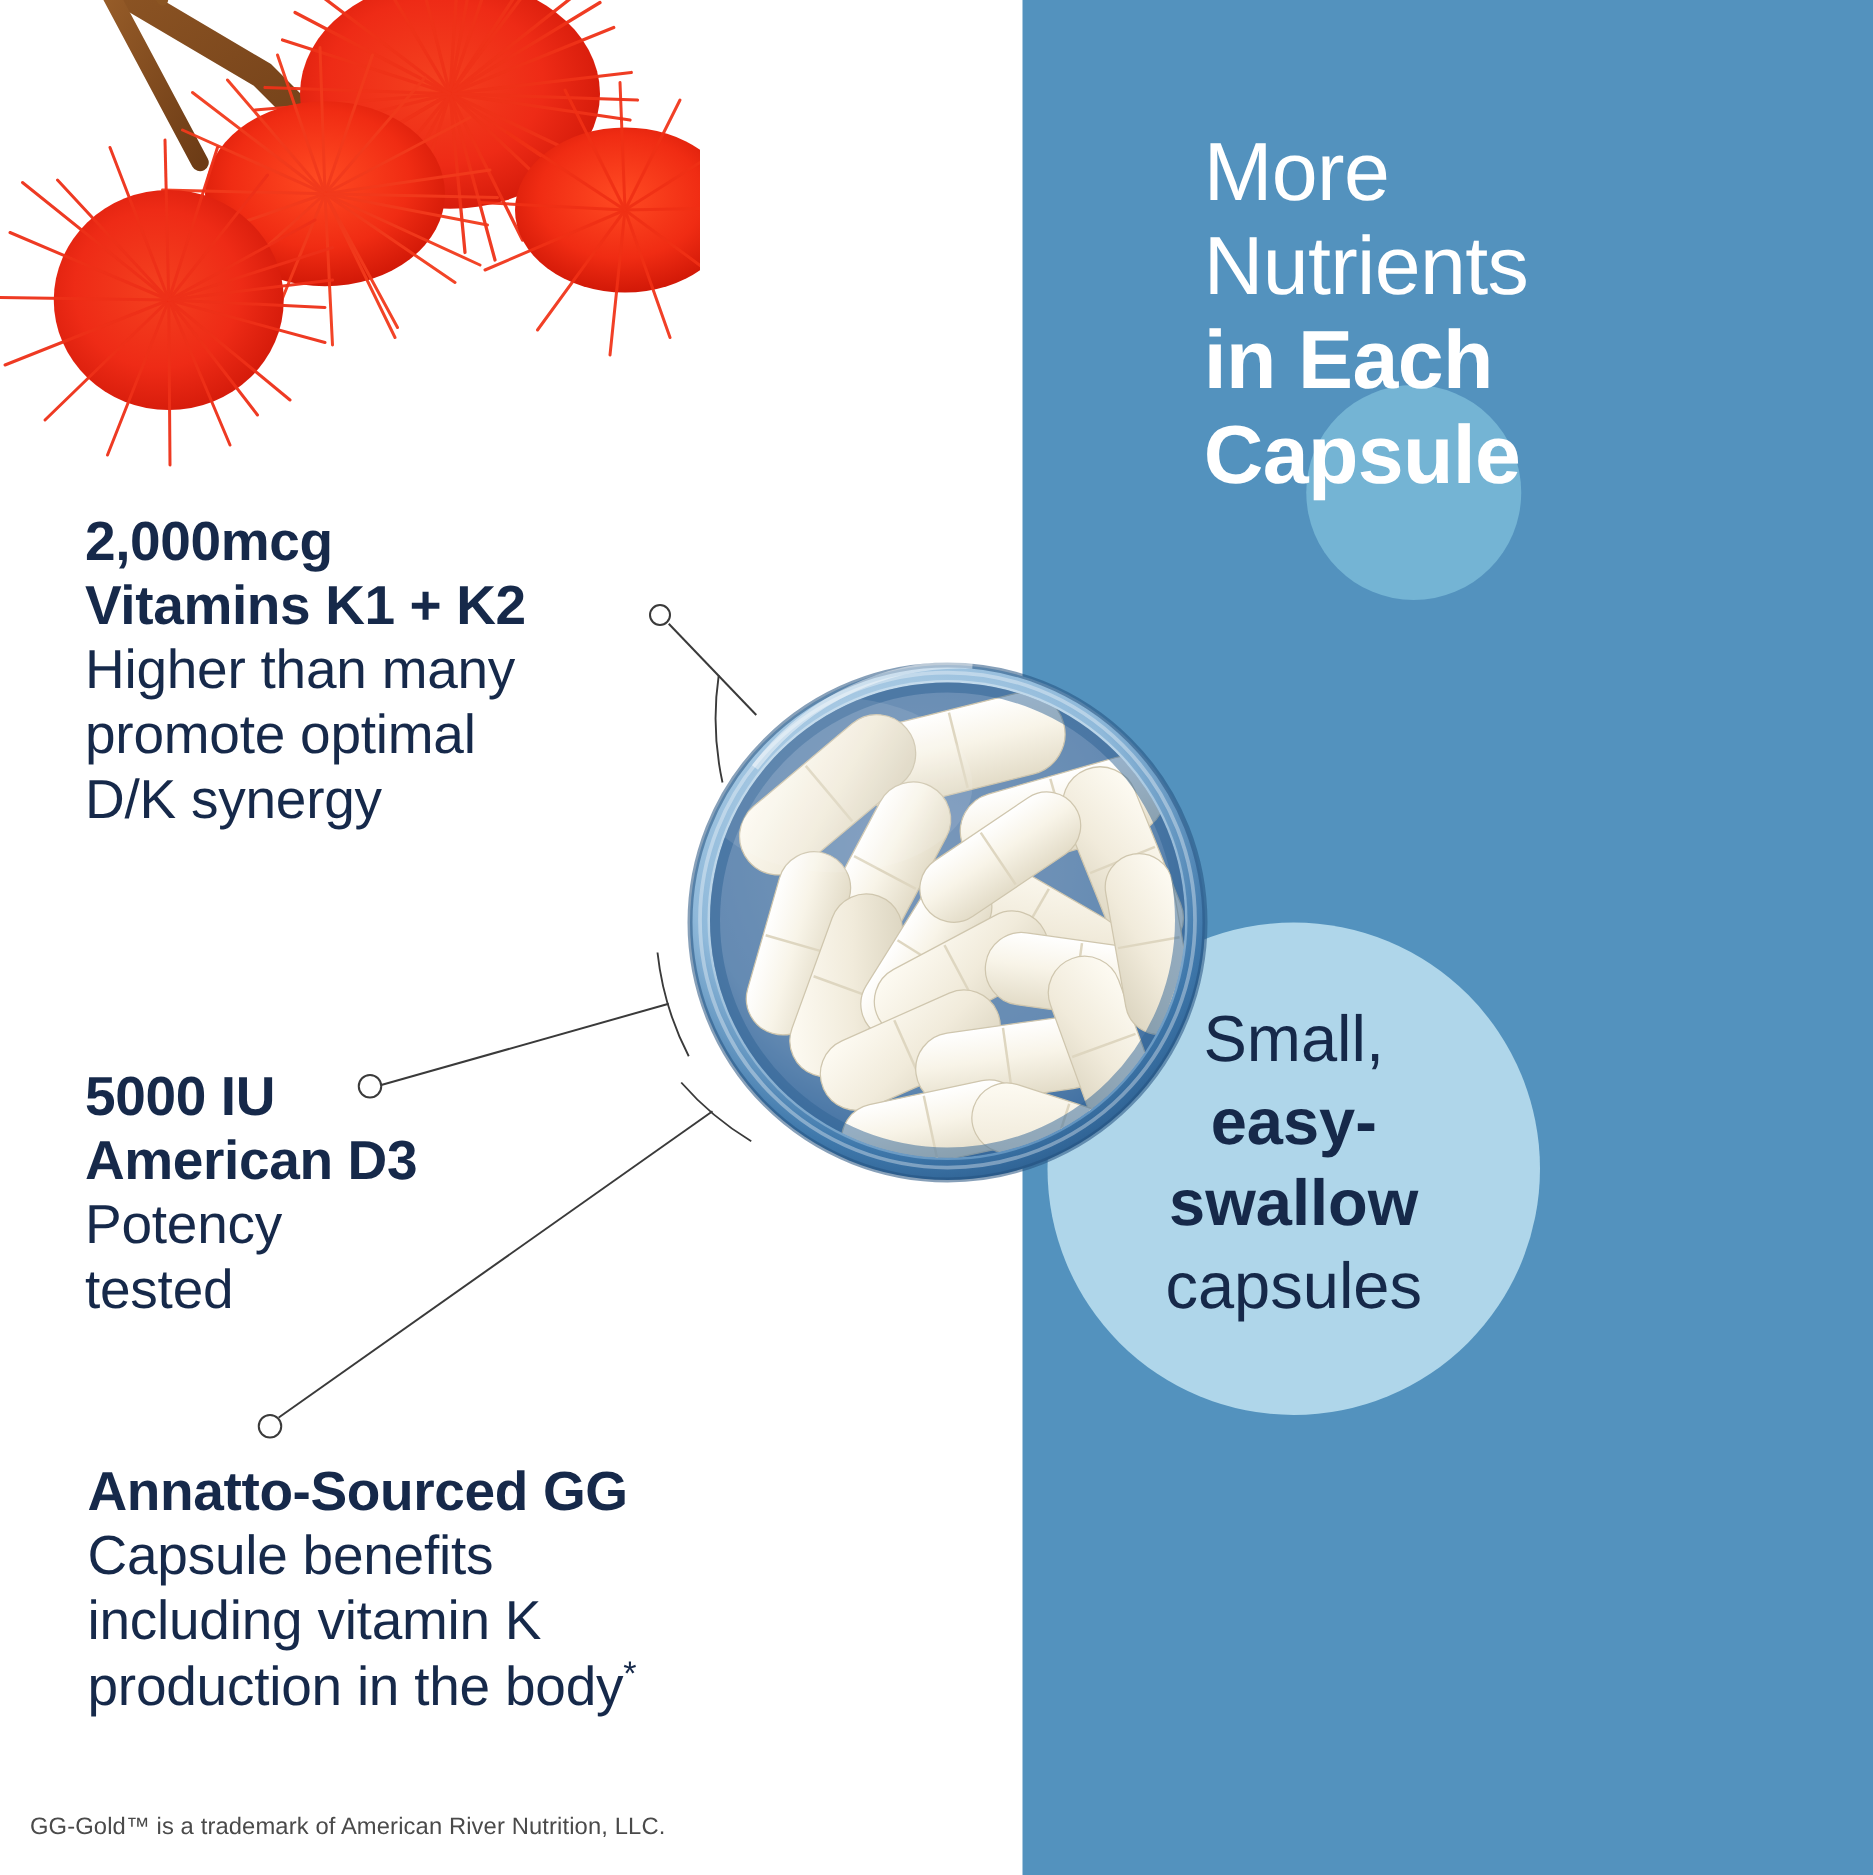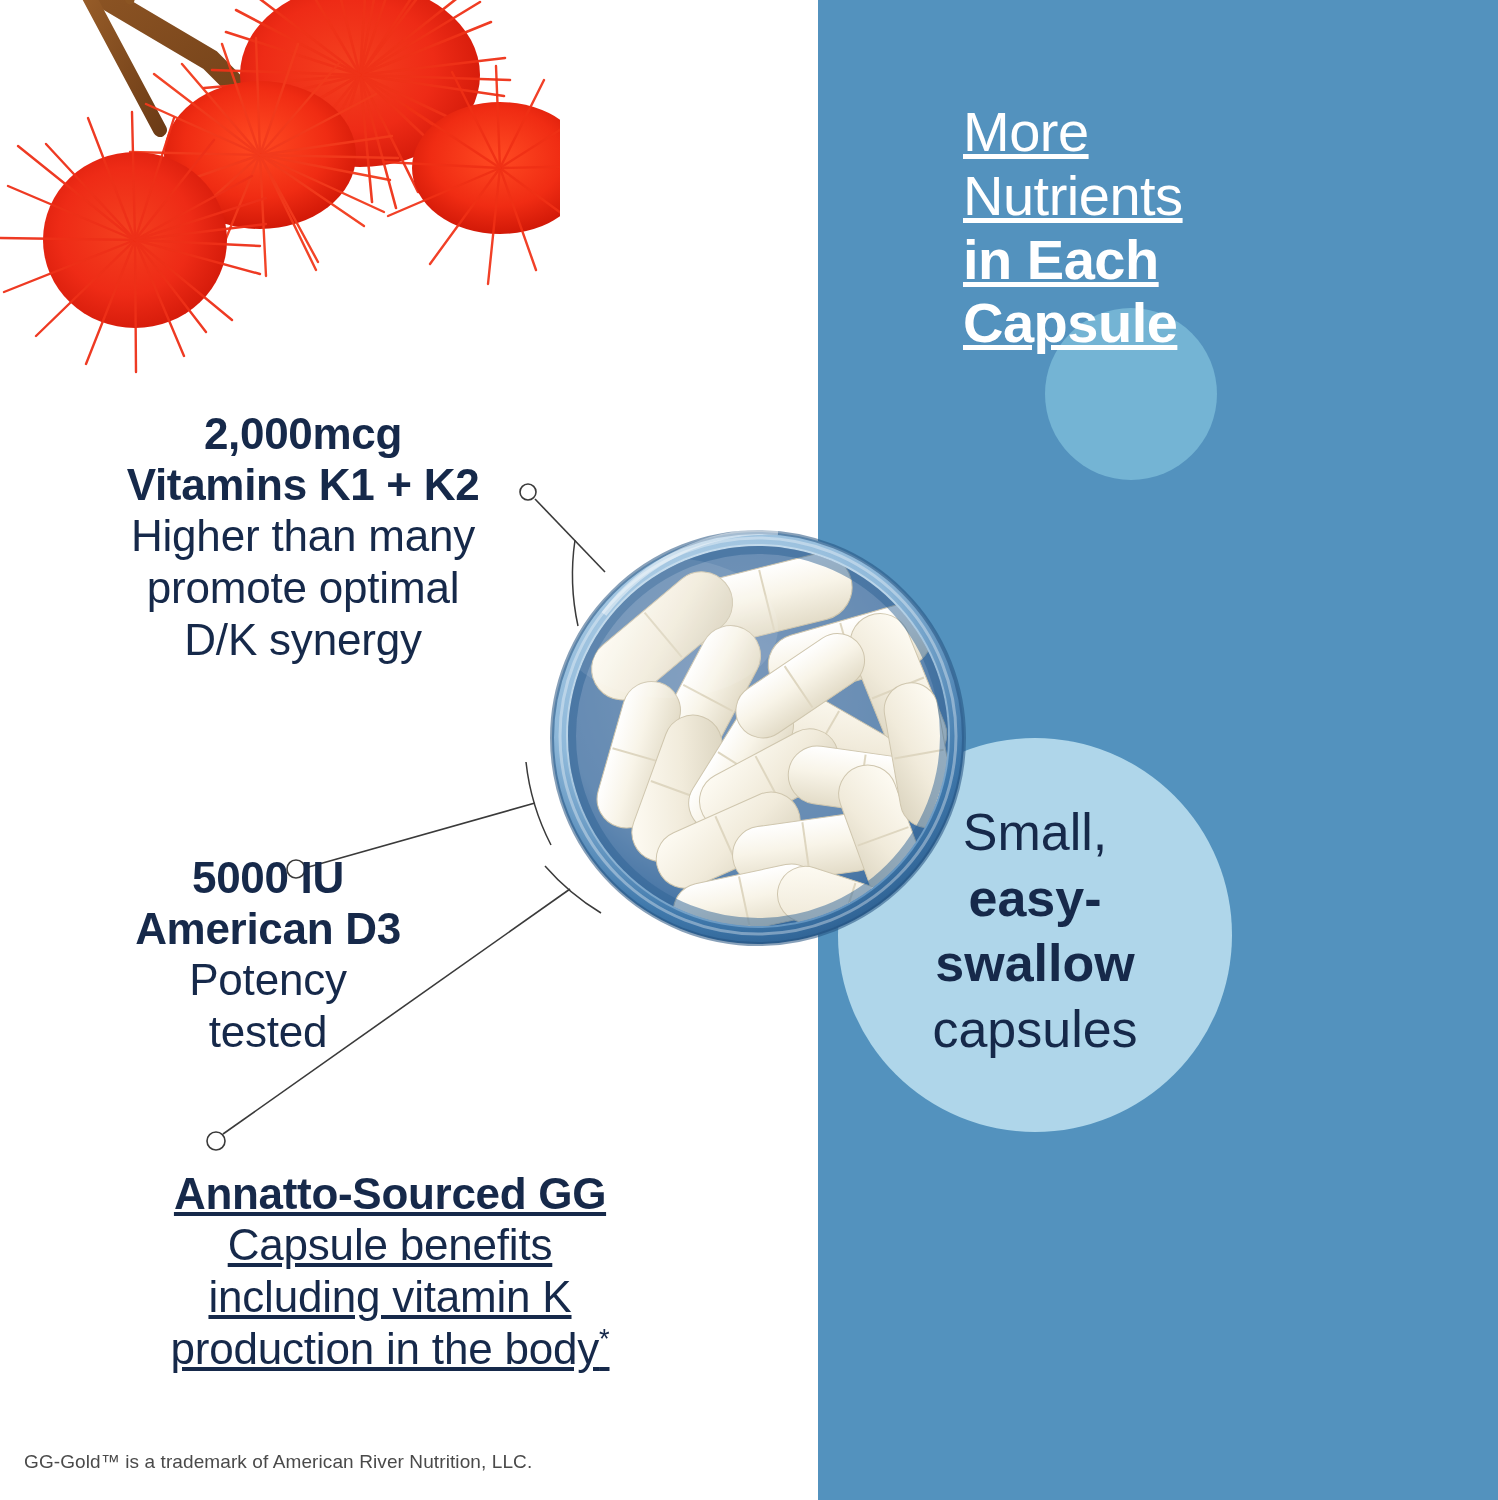--- a/index.html
+++ b/index.html
@@ -17,21 +17,21 @@
 
   
   .annatto{position:absolute;left:-40px;top:-60px;width:600px;height:460px;overflow:hidden;}
   .annatto svg{display:block;}
 
   
   .headline{
     position:absolute;left:963px;top:100px;width:520px;
     color:#ffffff;letter-spacing:-0.5px;
   }
-  .hl-line{display:block;line-height:1.14;font-size:56px;white-space:nowrap;text-decoration:underline;}
+  .hl-line{display:block;line-height:1.14;font-size:66px;white-space:nowrap;}
   .hl-light{font-weight:300;}
   .hl-bold{font-weight:700;}
   .each-circle{
     position:absolute;left:1045px;top:308px;width:172px;height:172px;
     border-radius:50%;background:#74b4d4;
   }
 
   
   .pale-circle{
     position:absolute;left:838px;top:738px;width:394px;height:394px;
@@ -39,26 +39,26 @@
   }
   .small-text{
     position:absolute;left:838px;top:800px;width:394px;
     text-align:center;color:#16294a;line-height:1.26;
   }
   .st-line{display:block;font-size:52px;white-space:nowrap;}
   .st-reg{font-weight:400;}
   .st-bold{font-weight:700;}
 
   
-  .callout{position:absolute;color:#16294a;text-align:center;}
+  .callout{position:absolute;color:#16294a;}
   .co-title{font-weight:700;font-size:44px;line-height:1.16;letter-spacing:-0.3px;margin:0;}
   .co-body{font-weight:300;font-size:44px;line-height:1.18;letter-spacing:-0.2px;margin:0;}
   .co1{left:68px;top:408px;width:470px;}
   .co2{left:68px;top:820px;width:400px;margin-top:32px;}
-  .co3{left:70px;top:1168px;width:640px;text-decoration:underline;}
+  .co3{left:70px;top:1168px;width:640px;}
   sup.star{font-size:.62em;vertical-align:super;font-weight:300;}
 
   
   .leaders{position:absolute;left:0;top:0;width:1498px;height:1500px;pointer-events:none;}
 
   
   .bowl{position:absolute;left:548px;top:518px;width:425px;height:448px;}
   .bowl svg{display:block;}
 
   

